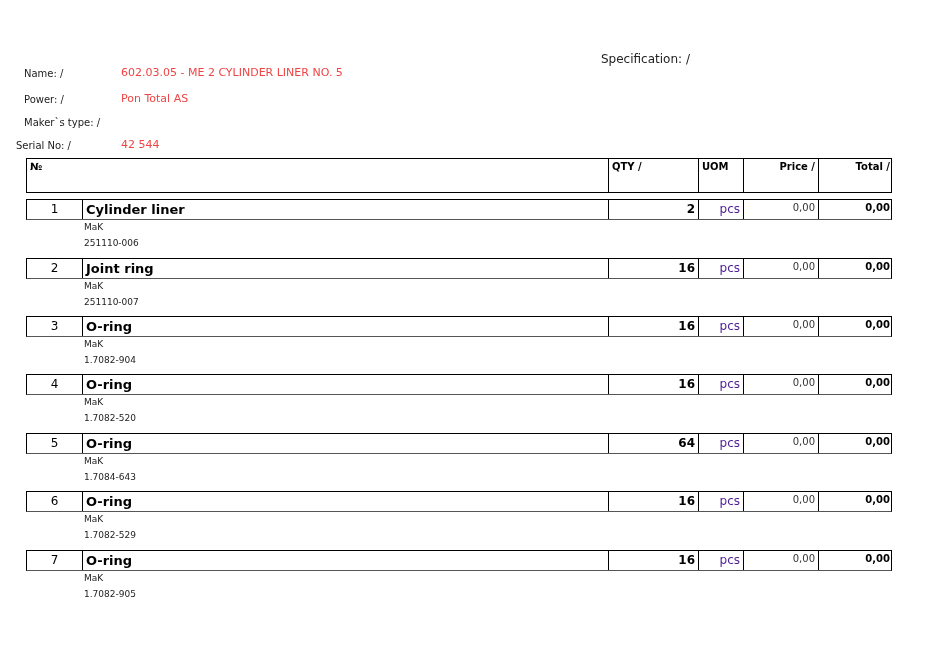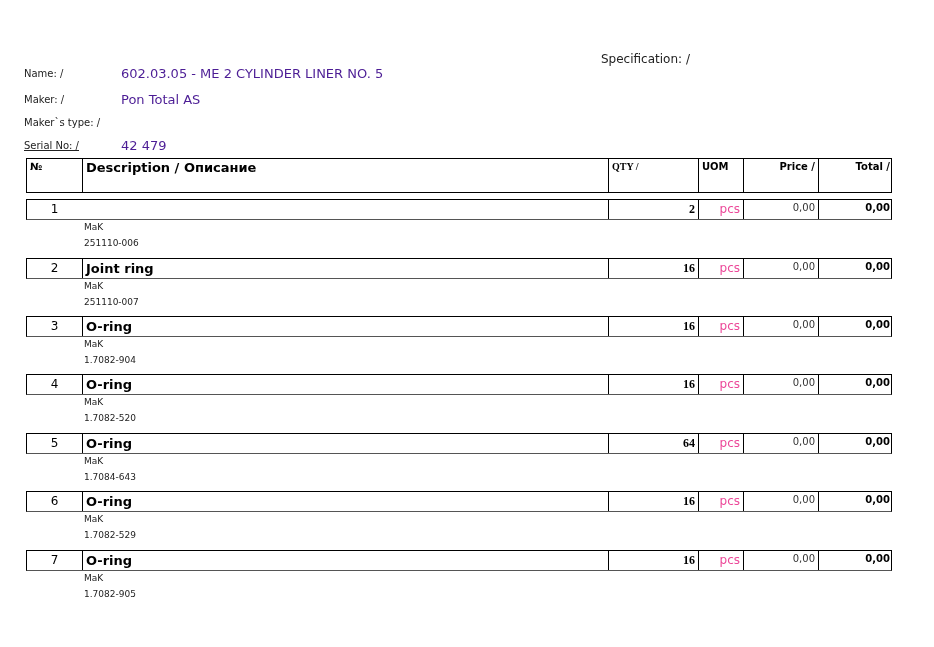--- a/index.html
+++ b/index.html
@@ -1,70 +1,70 @@
 <!DOCTYPE html>
 <html><head>
 <meta charset="utf-8">
 <style>
   html, body { margin: 0; padding: 0; background: #ffffff; }
   body { width: 934px; height: 647px; position: relative; overflow: hidden;
          font-family: "DejaVu Sans", sans-serif; color: #000; }
   .abs { position: absolute; white-space: nowrap; }
   .lbl { font-size: 10px; color: #222; }
-  .val { font-size: 13px; color: #4c1d95; }
+  .val { font-size: 11px; color: #ef4444; }
   .spec { font-size: 12px; color: #222; }
 
   .hdr { position: absolute; left: 26px; top: 158px; height: 35px; width: 866px;
          border: 1px solid #000; box-sizing: border-box; }
   .cell { position: absolute; top: 0; bottom: 0; box-sizing: border-box; }
   .cell.bl { border-left: 1.5px solid #000; }
   .hdr .cell { font-weight: bold; font-size: 10px; padding: 2px 3px; }
   .hdr .c-desc { font-size: 13px; padding-top: 1px; }
 
   .row { position: absolute; left: 26px; width: 866px; height: 21px;
          border: 1px solid #000; border-bottom: 1.5px solid #555; box-sizing: border-box; }
   .row .cell { font-size: 12px; line-height: 19px; padding: 0 3px; }
   .c-no  { left: 0;    width: 55px;  text-align: center; }
   .c-desc{ left: 55px; width: 526px; }
-  .c-qty { left: 581px;width: 90px;  text-align: right; font-family: Liberation Serif, serif; }
+  .c-qty { left: 581px;width: 90px;  text-align: right; }
   .c-uom { left: 671px;width: 45px;  text-align: right; }
   .c-price{left: 716px;width: 75px;  text-align: right; }
   .c-total{left: 791px;width: 75px;  text-align: right; }
   .hdr .c-no, .hdr .c-desc, .hdr .c-qty, .hdr .c-uom { text-align: left; }
   .row .c-desc { font-weight: bold; font-size: 13px; }
   .row .c-qty { font-weight: bold; font-size: 12px; }
-  .row .c-uom { font-size: 12px; color: #ec4899; }
+  .row .c-uom { font-size: 12px; color: #4c1d95; }
   .row .c-price { font-size: 10px; color: #333; line-height: 16px; }
   .row .c-total { font-weight: bold; font-size: 10px; line-height: 16px; }
   .sub { position: absolute; left: 84px; font-size: 9px; color: #222; line-height: 16px; }
 </style>
 </head>
 <body>
 
 <div class="abs lbl" style="left:24px; top:68px;">Name: /</div>
 <div class="abs val" style="left:121px; top:66px;">602.03.05 - ME 2 CYLINDER LINER NO. 5</div>
-<div class="abs lbl" style="left:24px; top:94px;">Maker: /</div>
+<div class="abs lbl" style="left:24px; top:94px;">Power: /</div>
 <div class="abs val" style="left:121px; top:92px;">Pon Total AS</div>
 <div class="abs lbl" style="left:24px; top:117px;">Maker`s type: /</div>
-<div class="abs lbl" style="left:24px; top:140px;text-decoration:underline;">Serial No: /</div>
-<div class="abs val" style="left:121px; top:138px;">42 479</div>
+<div class="abs lbl" style="left:16px; top:140px;">Serial No: /</div>
+<div class="abs val" style="left:121px; top:138px;">42 544</div>
 <div class="abs spec" style="left:601px; top:52px;">Specification: /</div>
 
 <div class="hdr">
   <div class="cell c-no">№</div>
-  <div class="cell c-desc bl">Description / Описание</div>
   <div class="cell c-qty bl">QTY /</div>
   <div class="cell c-uom bl">UOM</div>
   <div class="cell c-total bl" style="text-align:right;">Total /</div>
   <div class="cell c-price bl" style="text-align:right;">Price /</div>
 </div>
 
 <div id="rows">
   <div class="row" style="top: 199px;">
     <div class="cell c-no">1</div>
+    <div class="cell c-desc bl">Cylinder liner</div>
     <div class="cell c-qty bl">2</div>
     <div class="cell c-uom bl">pcs</div>
     <div class="cell c-price bl">0,00</div>
     <div class="cell c-total bl">0,00</div>
   </div>
   <div class="sub" style="top: 219px;">MaK</div>
   <div class="sub" style="top: 235px;">251110-006</div>
 
   <div class="row" style="top: 258px;">
     <div class="cell c-no">2</div>

